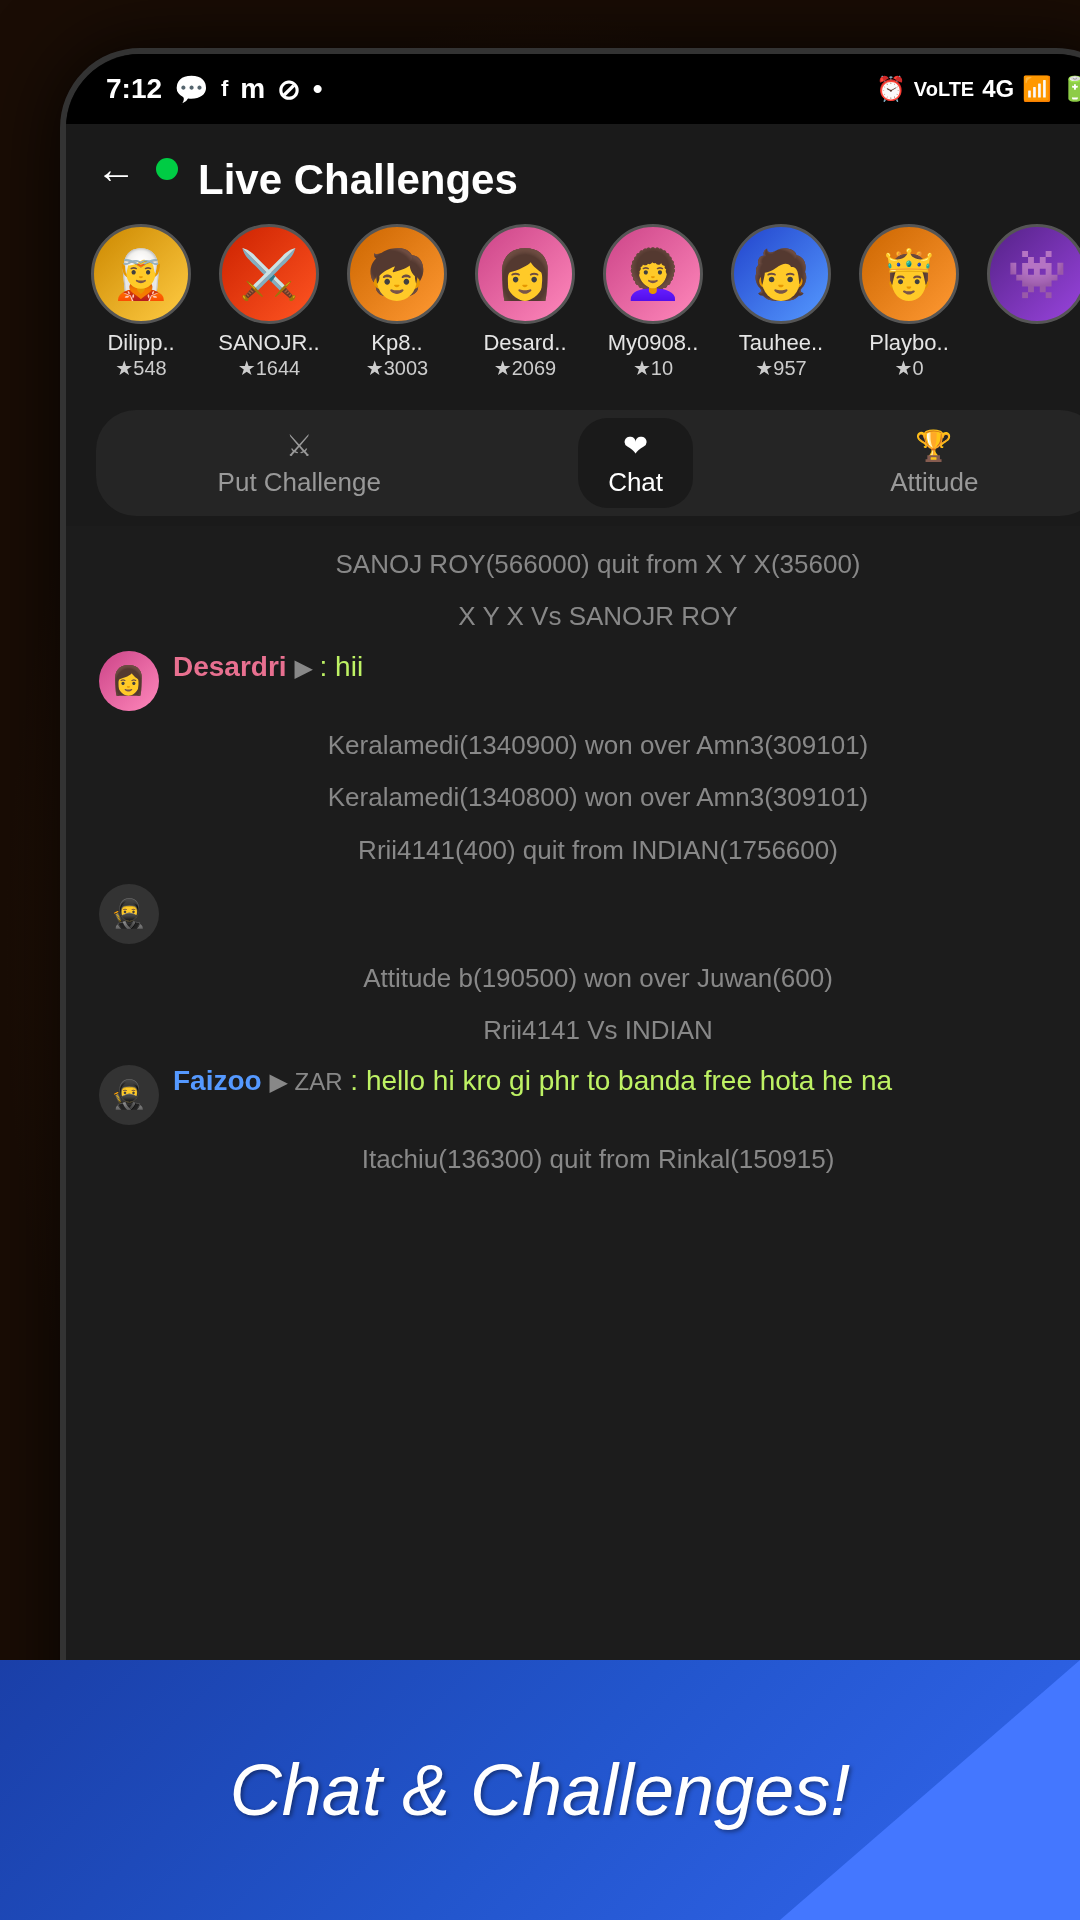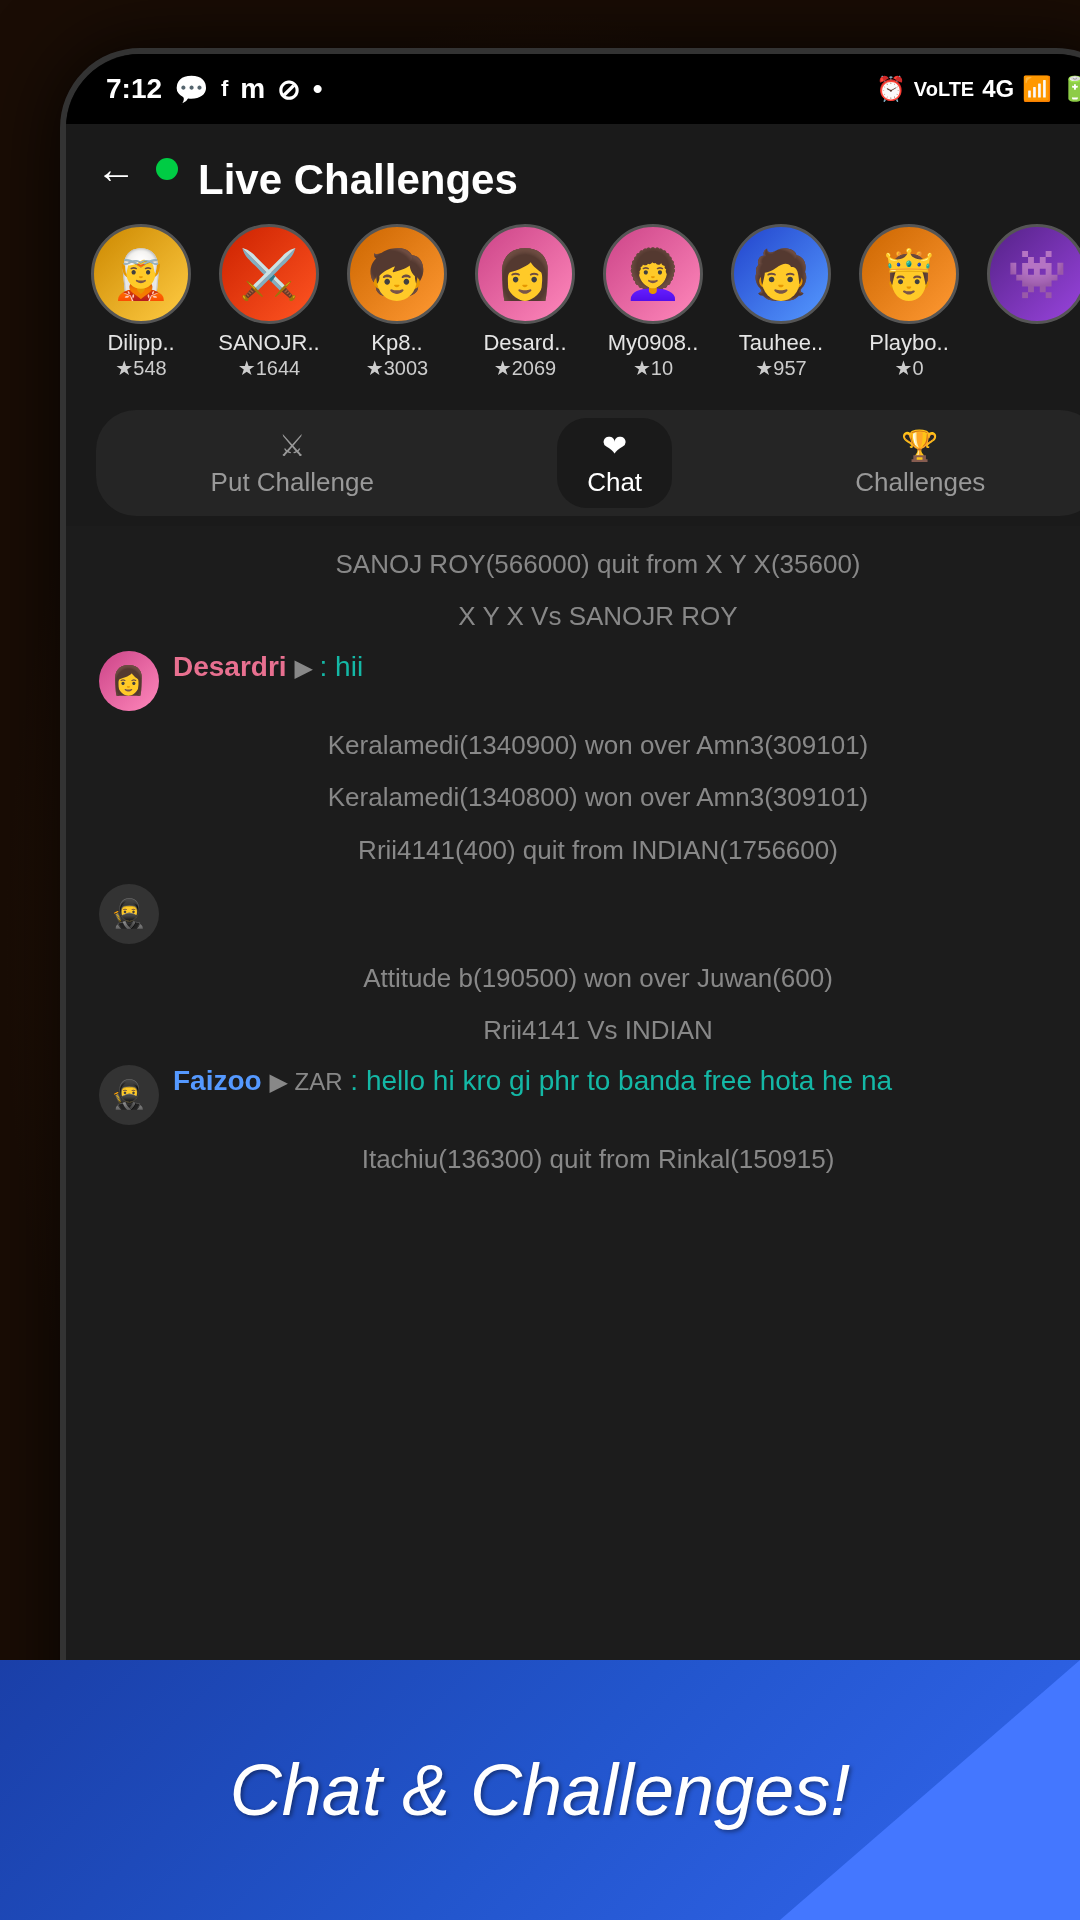--- a/index.html
+++ b/index.html
@@ -185,21 +185,21 @@
       font-size: 28px;
       overflow: hidden;
     }
     .chat-content { flex: 1; font-size: 28px; }
     .chat-username { font-weight: bold; }
     .chat-username.pink { color: #e87090; }
     .chat-username.blue { color: #5599ff; }
     .chat-username.orange { color: #ff9944; }
     .chat-arrow { color: #888; font-size: 24px; }
     .chat-target { color: #888; font-size: 24px; }
-    .chat-text { color: #14b8a6; }
+    .chat-text { color: #bef264; }
 
     
     .bottom-buttons {
       background: #1c1c1c;
       padding: 20px 30px 30px;
       display: flex;
       gap: 16px;
       flex-wrap: wrap;
     }
     .bottom-btn {
@@ -335,21 +335,21 @@
       <div class="tab-item">
         <span class="tab-icon">⚔</span>
         <span class="tab-label">Put Challenge</span>
       </div>
       <div class="tab-item active">
         <span class="tab-icon">❤</span>
         <span class="tab-label">Chat</span>
       </div>
       <div class="tab-item">
         <span class="tab-icon">🏆</span>
-        <span class="tab-label">Challenges</span>
+        <span class="tab-label">Attitude</span>
       </div>
     </div>
 
     <div class="chat-area">
 
       <div class="system-msg">SANOJ ROY(566000) quit from X Y X(35600)</div>
       <div class="system-msg">X Y X Vs SANOJR ROY</div>
 
       <div class="chat-msg">
         <div class="chat-avatar av-pink">👩</div>

